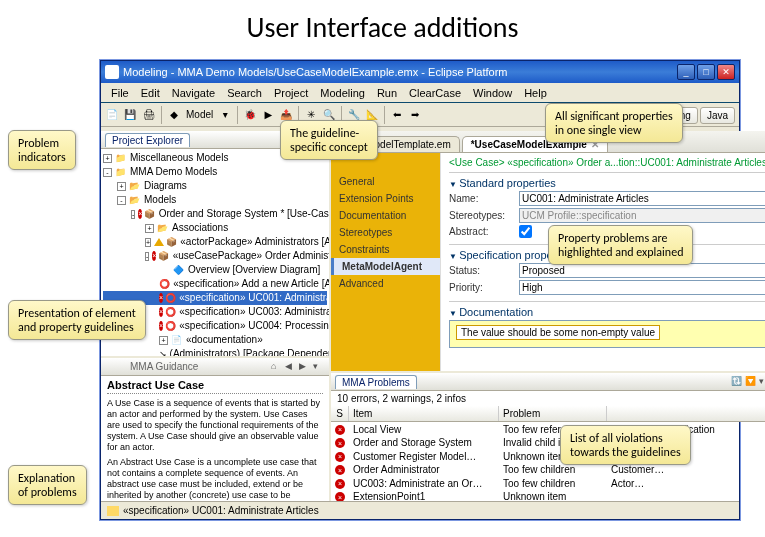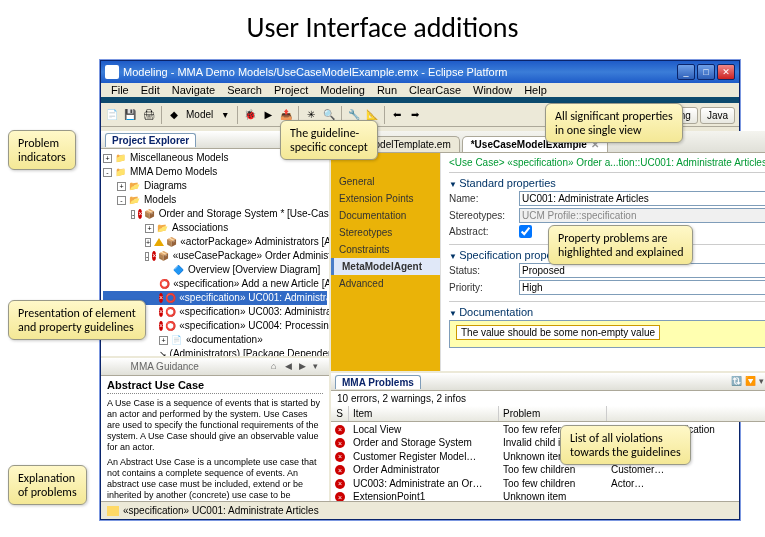--- a/index.html
+++ b/index.html
@@ -5,33 +5,33 @@
 * { box-sizing: border-box; margin: 0; padding: 0; }
 body { font-family: Tahoma, Arial, sans-serif; font-size: 11px; background: #fff; width: 765px; height: 537px; position: relative; overflow: hidden; }
 .page-title { text-align: center; font-size: 28px; font-weight: 400; font-family: "Segoe UI", Calibri, Arial, sans-serif; padding: 10px 0; color: #000; }
 .eclipse-window { position: absolute; top: 60px; left: 100px; width: 640px; height: 460px; border: 1px solid #0a246a; background: #ece9d8; box-shadow: 0 0 0 1px #7b97e0; }
 .titlebar { background: linear-gradient(to bottom, #1e5bc8, #3b7dd8, #1e5bc8); height: 22px; display: flex; align-items: center; padding: 0 4px; color: #fff; font-size: 11px; }
 .titlebar .ico { width: 14px; height: 14px; background: #fff; margin-right: 4px; border-radius: 2px; }
 .titlebar .ttl { flex: 1; }
 .titlebar .winbtns { display: flex; gap: 2px; }
 .titlebar .winbtn { width: 18px; height: 16px; background: linear-gradient(to bottom,#6fa0e8,#2d5fb8); border: 1px solid #0a246a; border-radius: 2px; color: #fff; font-size: 9px; display: flex; align-items: center; justify-content: center; cursor: pointer; }
 .titlebar .closebtn { background: linear-gradient(to bottom,#e88,#c22); }
-.menubar { background: #ece9d8; height: 20px; display: flex; align-items: center; padding: 0 4px; border-bottom: 6px solid #0c4a6e; font-size: 11px; }
+.menubar { background: #ece9d8; height: 20px; display: flex; align-items: center; padding: 0 4px; border-bottom: 1px solid #0c4a6e; font-size: 11px; }
 .menubar span { padding: 2px 6px; cursor: pointer; }
 .toolbar { background: #ece9d8; height: 24px; border-bottom: 1px solid #aca899; display: flex; align-items: center; padding: 0 4px; gap: 2px; }
 .tbtn { width: 16px; height: 16px; border: 1px solid transparent; border-radius: 2px; cursor: pointer; display: inline-flex; align-items: center; justify-content: center; font-size: 10px; }
 .toolbar .sep { width: 1px; height: 18px; background: #aca899; margin: 0 2px; }
 .toolbar .label { font-size: 10px; padding: 0 2px; }
 .perspective-bar { position: absolute; right: 4px; top: 46px; display: flex; gap: 2px; }
 .persp-btn { padding: 2px 6px; border: 1px solid #aca899; background: linear-gradient(to bottom,#fff,#e8e8e0); font-size: 10px; border-radius: 3px; cursor: pointer; }
 .content-area { position: absolute; top: 70px; left: 0; right: 0; bottom: 18px; display: flex; background: #fff; }
 .left-col { width: 230px; display: flex; flex-direction: column; border-right: 2px solid #ece9d8; }
 .right-col { flex: 1; display: flex; flex-direction: column; }
 .view-tab { background: linear-gradient(to bottom,#fff,#e0e0d8); height: 18px; display: flex; align-items: center; padding: 0 4px; border-bottom: 1px solid #aca899; font-size: 10px; }
-.view-tab .vtab-active { background: #fff; border: 1px solid #7f9db9; border-bottom: none; padding: 1px 6px; border-radius: 3px 3px 0 0; color: #0a246a; font-weight: bold; }
+.view-tab .vtab-active { background: #fff; border: 1px solid #7f9db9; border-bottom: none; padding: 1px 6px; border-radius: 3px 3px 0 0; color: #0a246a; font-weight: normal; }
 .view-tab .vtab { padding: 1px 6px; color: #666; }
 .view-tab .vicons { margin-left: auto; display: flex; gap: 2px; }
 .view-tab .vicons span { width: 12px; height: 12px; font-size: 9px; cursor: pointer; color: #555; }
 .tree { flex: 1; overflow: hidden; background: #fff; padding: 2px; font-size: 10px; line-height: 14px; }
 .tree .node { white-space: nowrap; padding-left: 4px; display: flex; align-items: center; }
 .tree .twisty { width: 9px; height: 9px; border: 1px solid #888; font-size: 7px; line-height: 7px; text-align: center; margin-right: 3px; background: #fff; cursor: pointer; }
 .tree .leaf-sp { width: 14px; display: inline-block; }
 .tree .nico { width: 12px; height: 10px; display: inline-flex; align-items: center; justify-content: center; margin-right: 3px; font-size: 9px; }
 .tree .i0 { padding-left: 0; }
 .tree .i1 { padding-left: 14px; }

